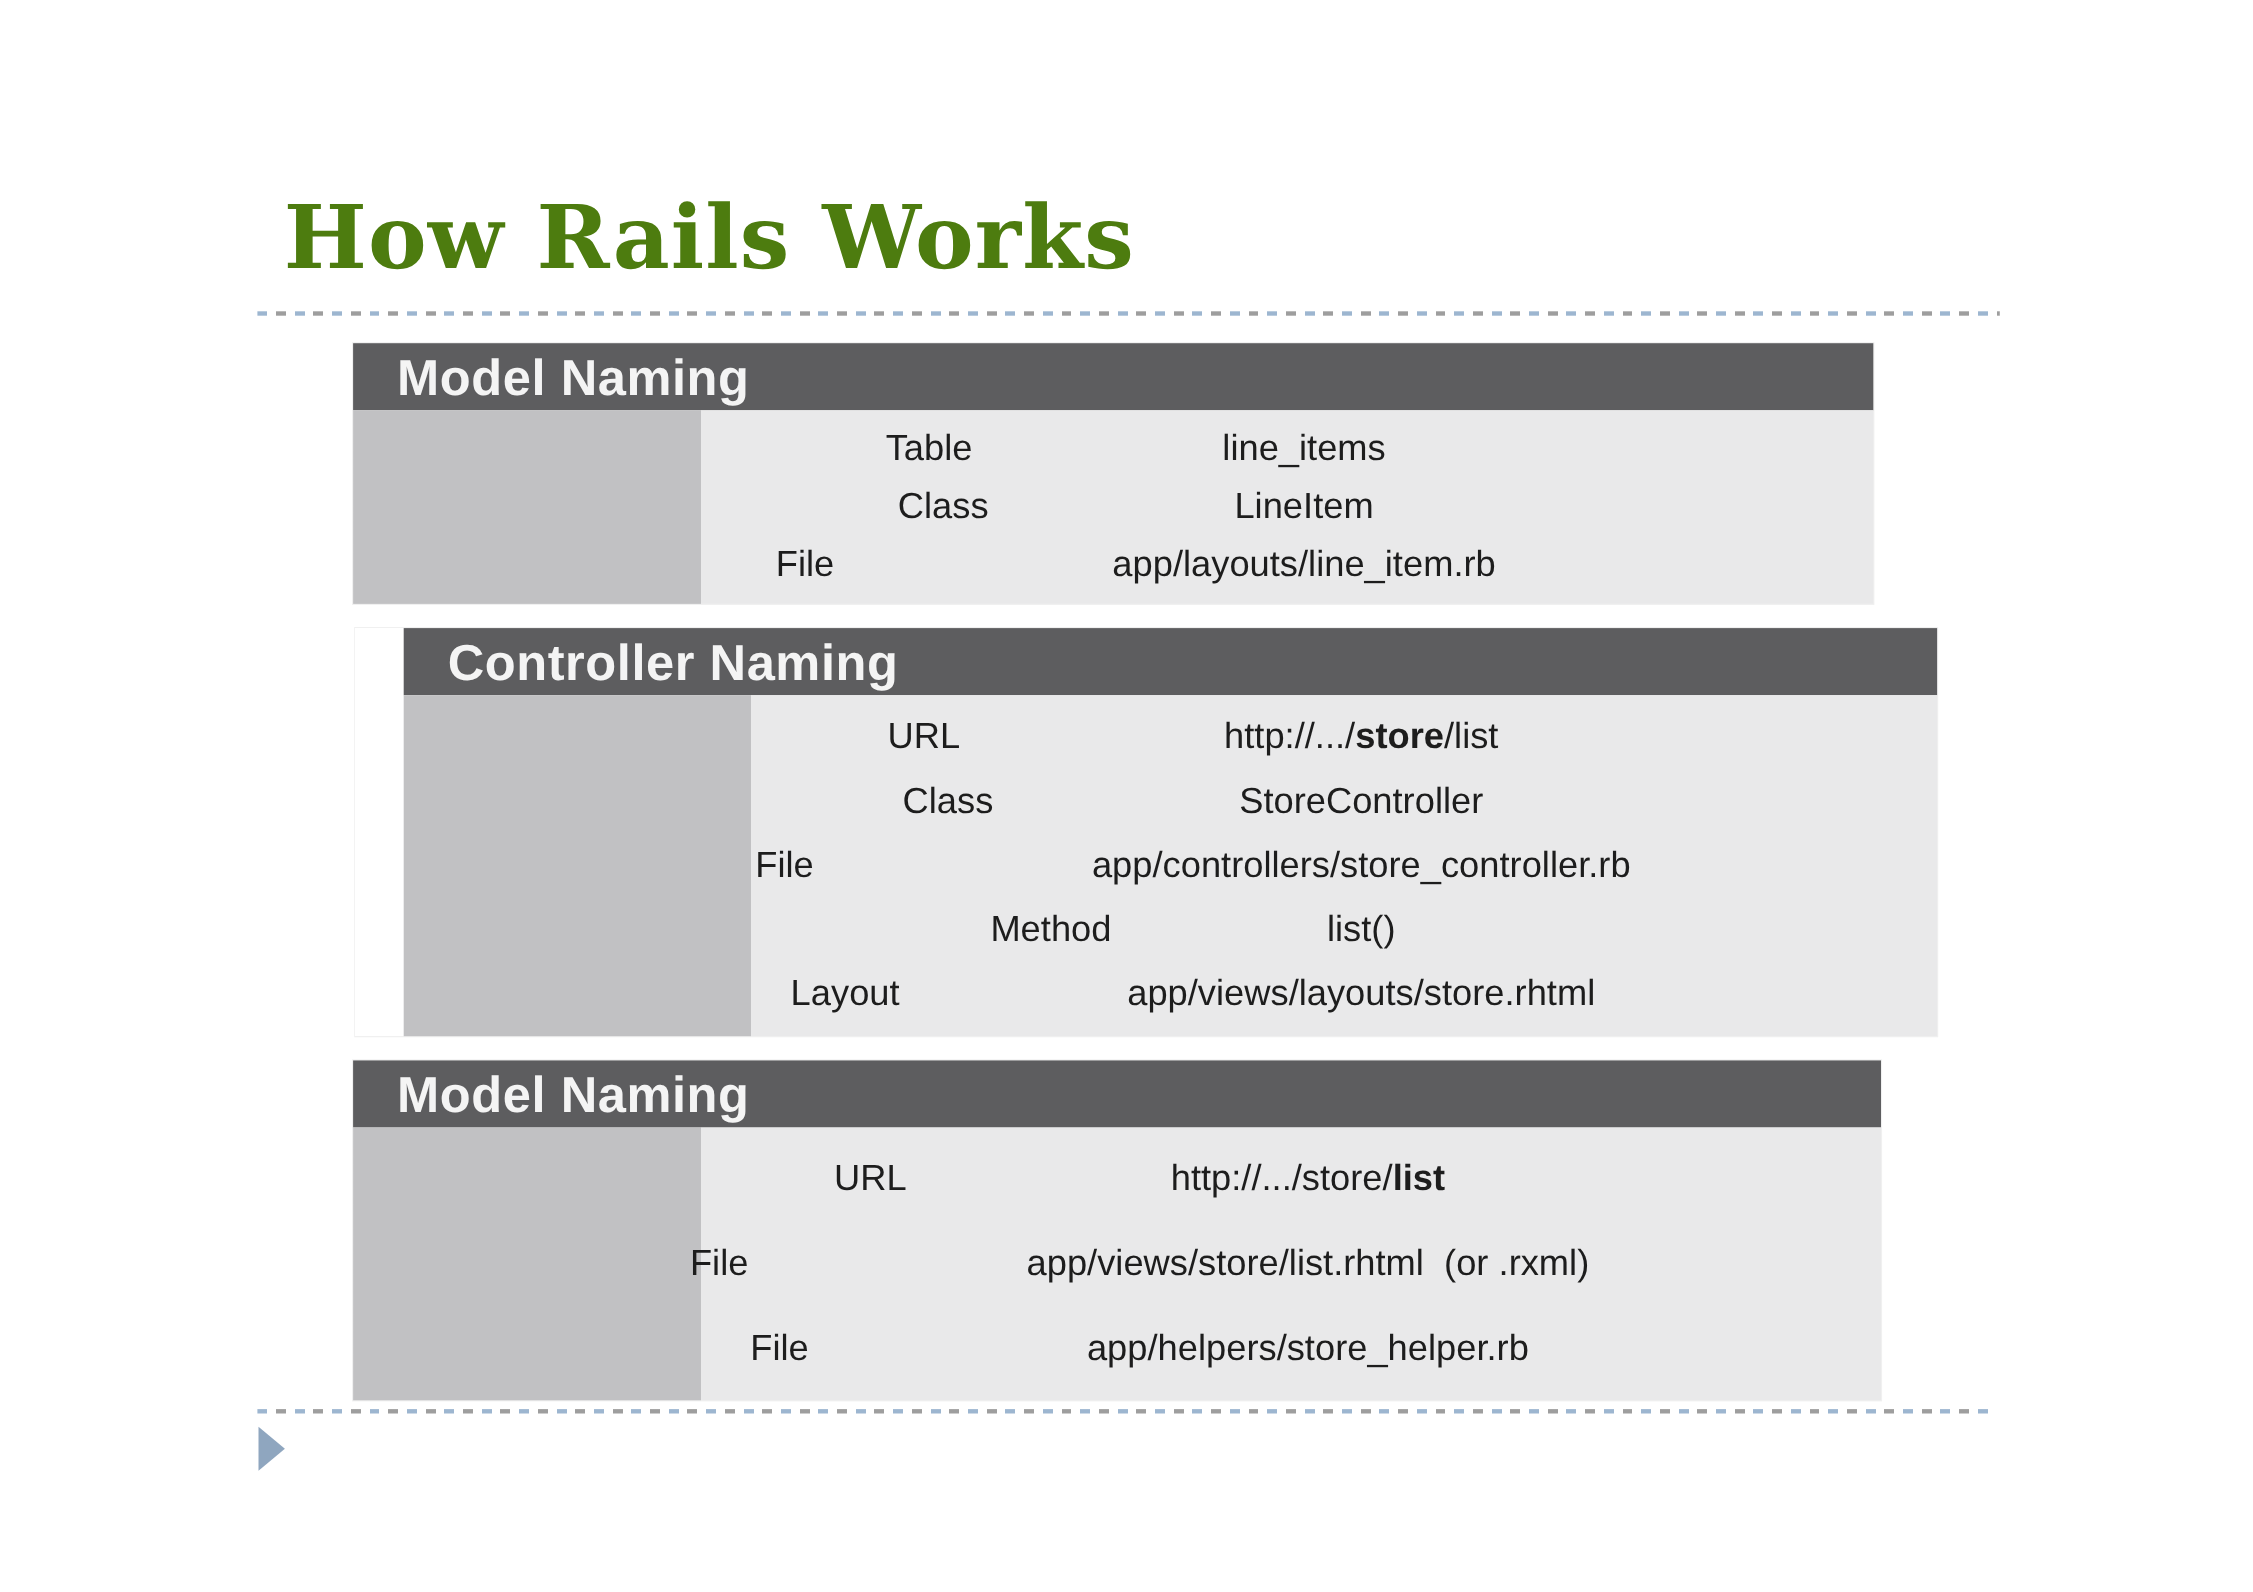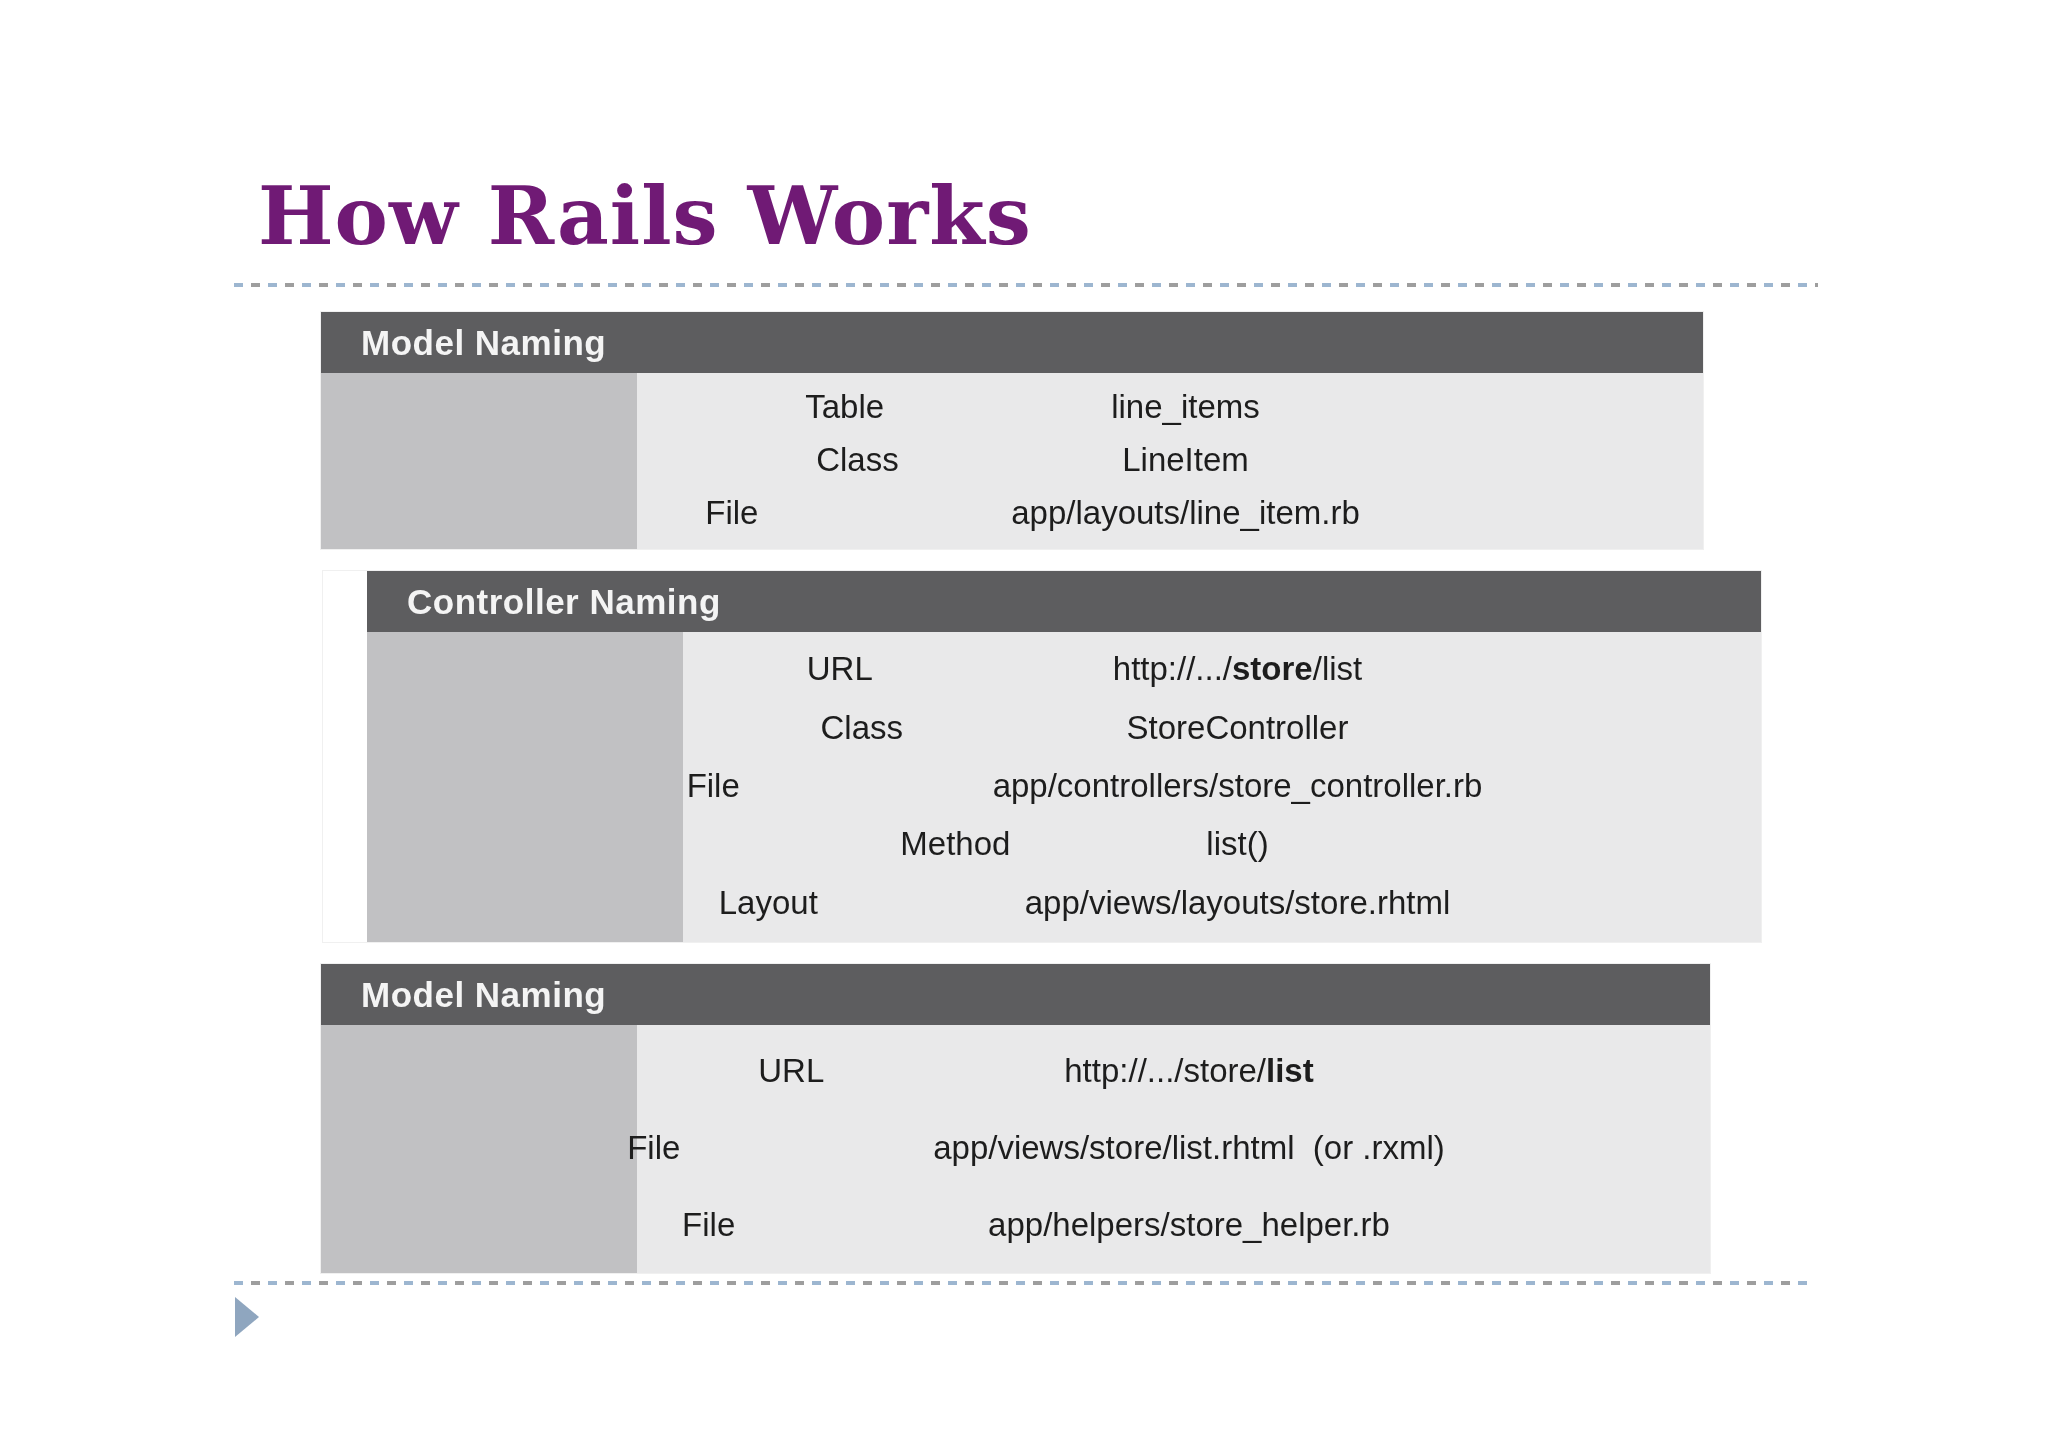--- a/index.html
+++ b/index.html
@@ -7,42 +7,42 @@
     width:2048px; height:1447px; position:relative; overflow:hidden;
     background:#ffffff;
     font-family:"Liberation Sans", sans-serif;
   }
 
   
   .title {
     position:absolute; left:258px; top:172px;
     font-family:"DejaVu Serif","Liberation Serif",serif;
     font-weight:700; font-size:80px; line-height:1.1;
-    color:#701a75; letter-spacing:1px; white-space:nowrap;
+    color:#4d7c0f; letter-spacing:1px; white-space:nowrap;
   }
 
   
   .rule {
     position:absolute; height:4px;
     background:repeating-linear-gradient(90deg,
       #9db6d0 0px, #9db6d0 9px,
       transparent 9px, transparent 17px,
       #9e9e9e 17px, #9e9e9e 26px,
       transparent 26px, transparent 34px);
   }
   #rule-top    { left:234px; top:283px;  width:1584px; }
   #rule-bottom { left:234px; top:1281px; width:1580px; }
 
   
   .ntable { position:absolute; box-shadow:0 0 0 1px rgba(0,0,0,0.06); }
   .thead {
     height:61px; background:#5d5d5f;
     display:flex; align-items:center;
     padding-left:40px; box-sizing:border-box;
-    color:#f4f4f4; font-size:35px; font-weight:bold; letter-spacing:0.5px;
+    color:#f4f4f4; font-size:46px; font-weight:bold; letter-spacing:0.5px;
   }
   .tbody {
     display:flex; flex-direction:column;
     padding:8px 0 10px 0; box-sizing:border-box;
     background:linear-gradient(90deg, #c1c1c3 0px, #c1c1c3 316px, #e9e9ea 316px);
   }
   #t-model      { left:321px; top:312px; width:1382px; }
   #t-model      .tbody { height:176px; }
   #t-controller { left:323px; top:571px; width:1394px;padding-left:44px; }
   #t-controller .tbody { height:310px; }

